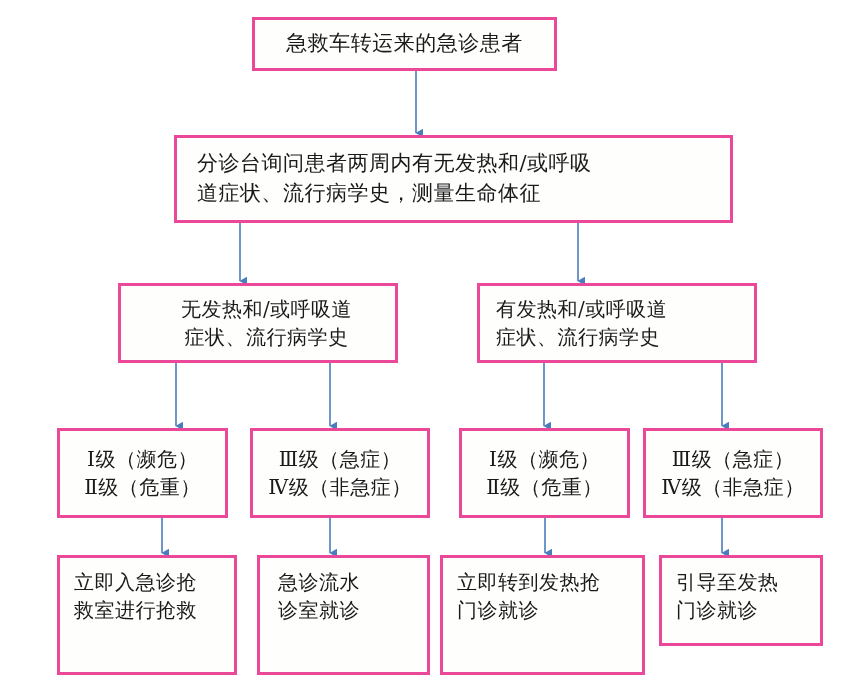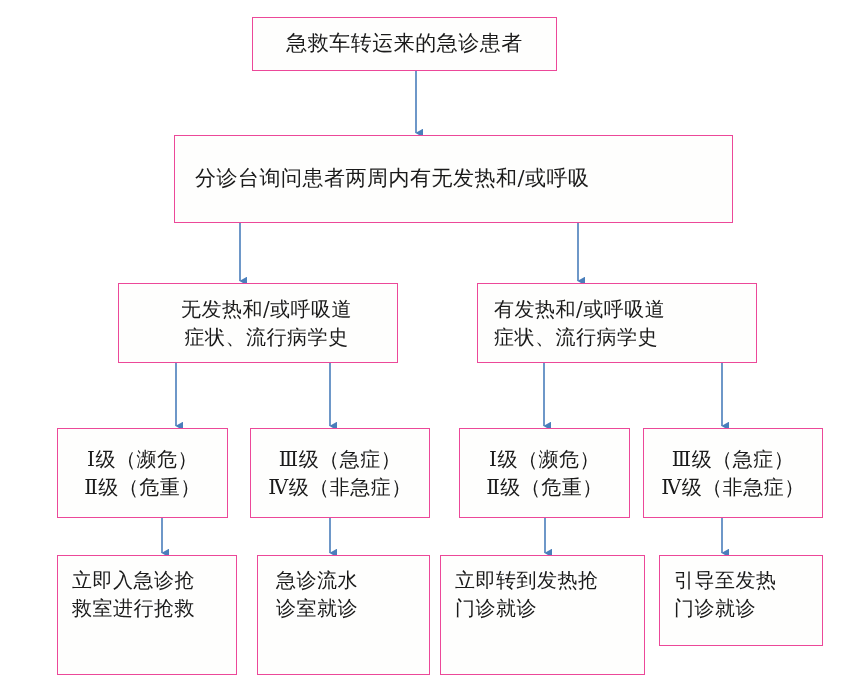--- a/index.html
+++ b/index.html
@@ -21,21 +21,21 @@
     position: absolute;
     left: 0;
     top: 0;
     width: 862px;
     height: 695px;
     pointer-events: none;
   }
   .node {
     position: absolute;
     box-sizing: border-box;
-    border: 1px solid #ec4899;
+    border: 3px solid #ec4899;
     background: #fefefd;
     display: flex;
     flex-direction: column;
     justify-content: center;
     align-items: center;
     color: #1a1a1a;
     line-height: 1.42;
     letter-spacing: 0.5px;
     white-space: nowrap;
   }
@@ -145,20 +145,21 @@
       <line x1="722" y1="518" x2="722" y2="553"></line>
     </g>
   </svg>
 
   <div class="node" id="node-arrival">
     <span class="line">急救车转运来的急诊患者</span>
   </div>
 
   <div class="node" id="node-triage-desk">
     <span class="line">分诊台询问患者两周内有无发热和/或呼吸</span>
+    <span class="line">道症状、流行病学史，测量生命体征</span>
   </div>
 
   <div class="node" id="node-no-fever">
     <span class="line">无发热和/或呼吸道</span>
     <span class="line">症状、流行病学史</span>
   </div>
 
   <div class="node" id="node-fever">
     <span class="line">有发热和/或呼吸道</span>
     <span class="line">症状、流行病学史</span>

